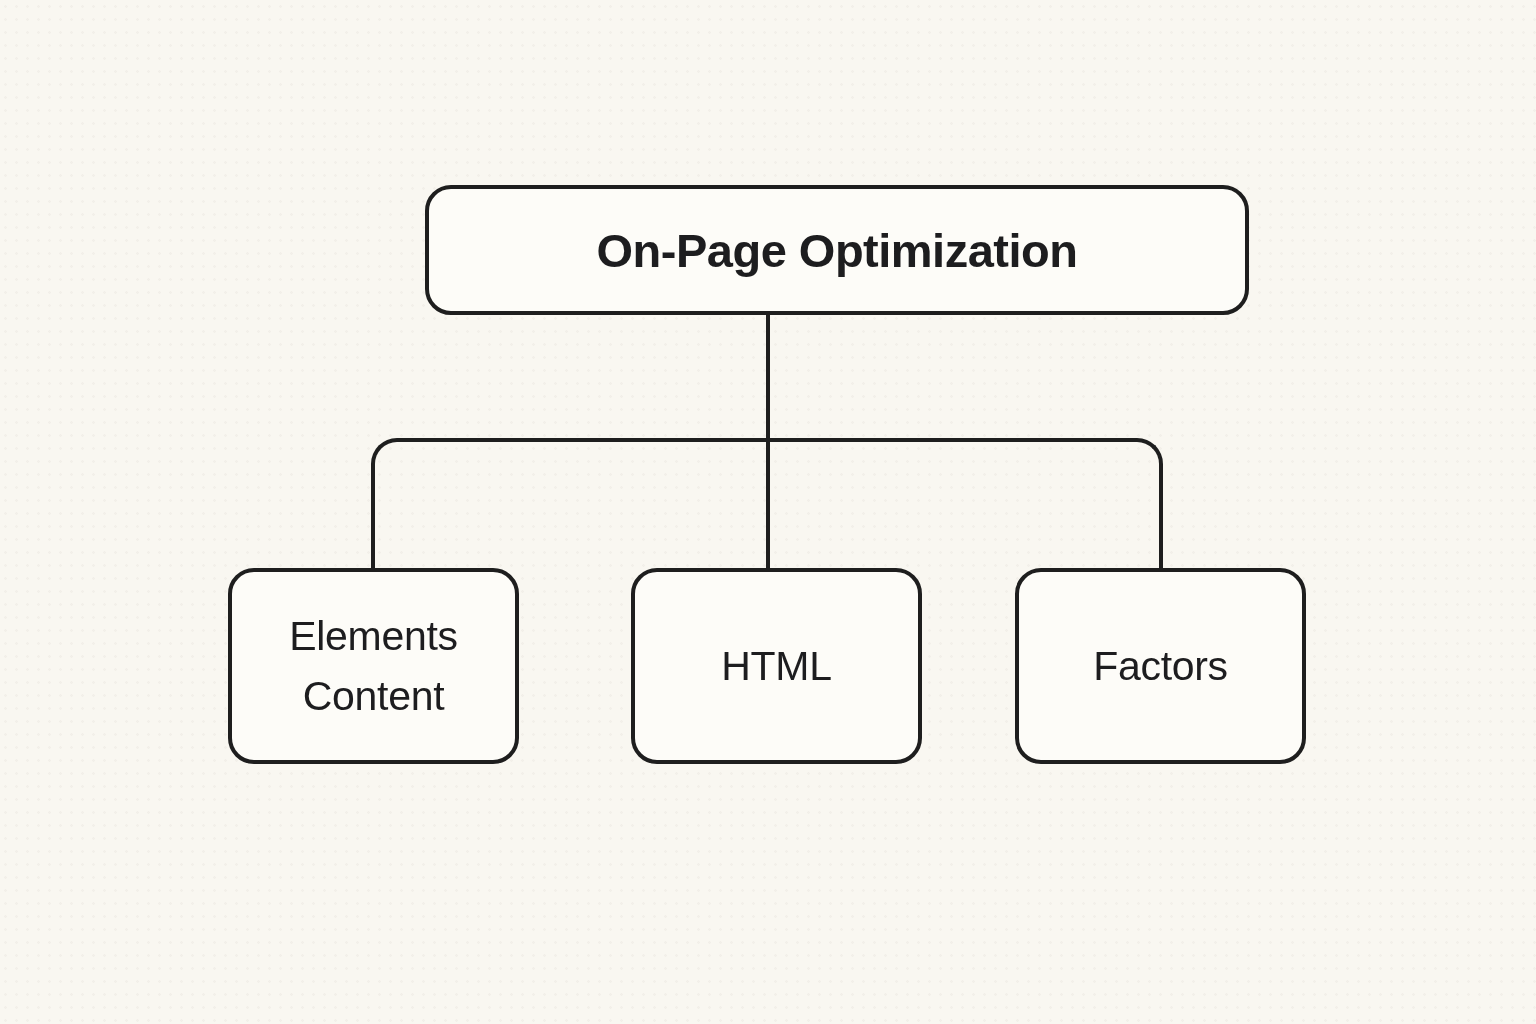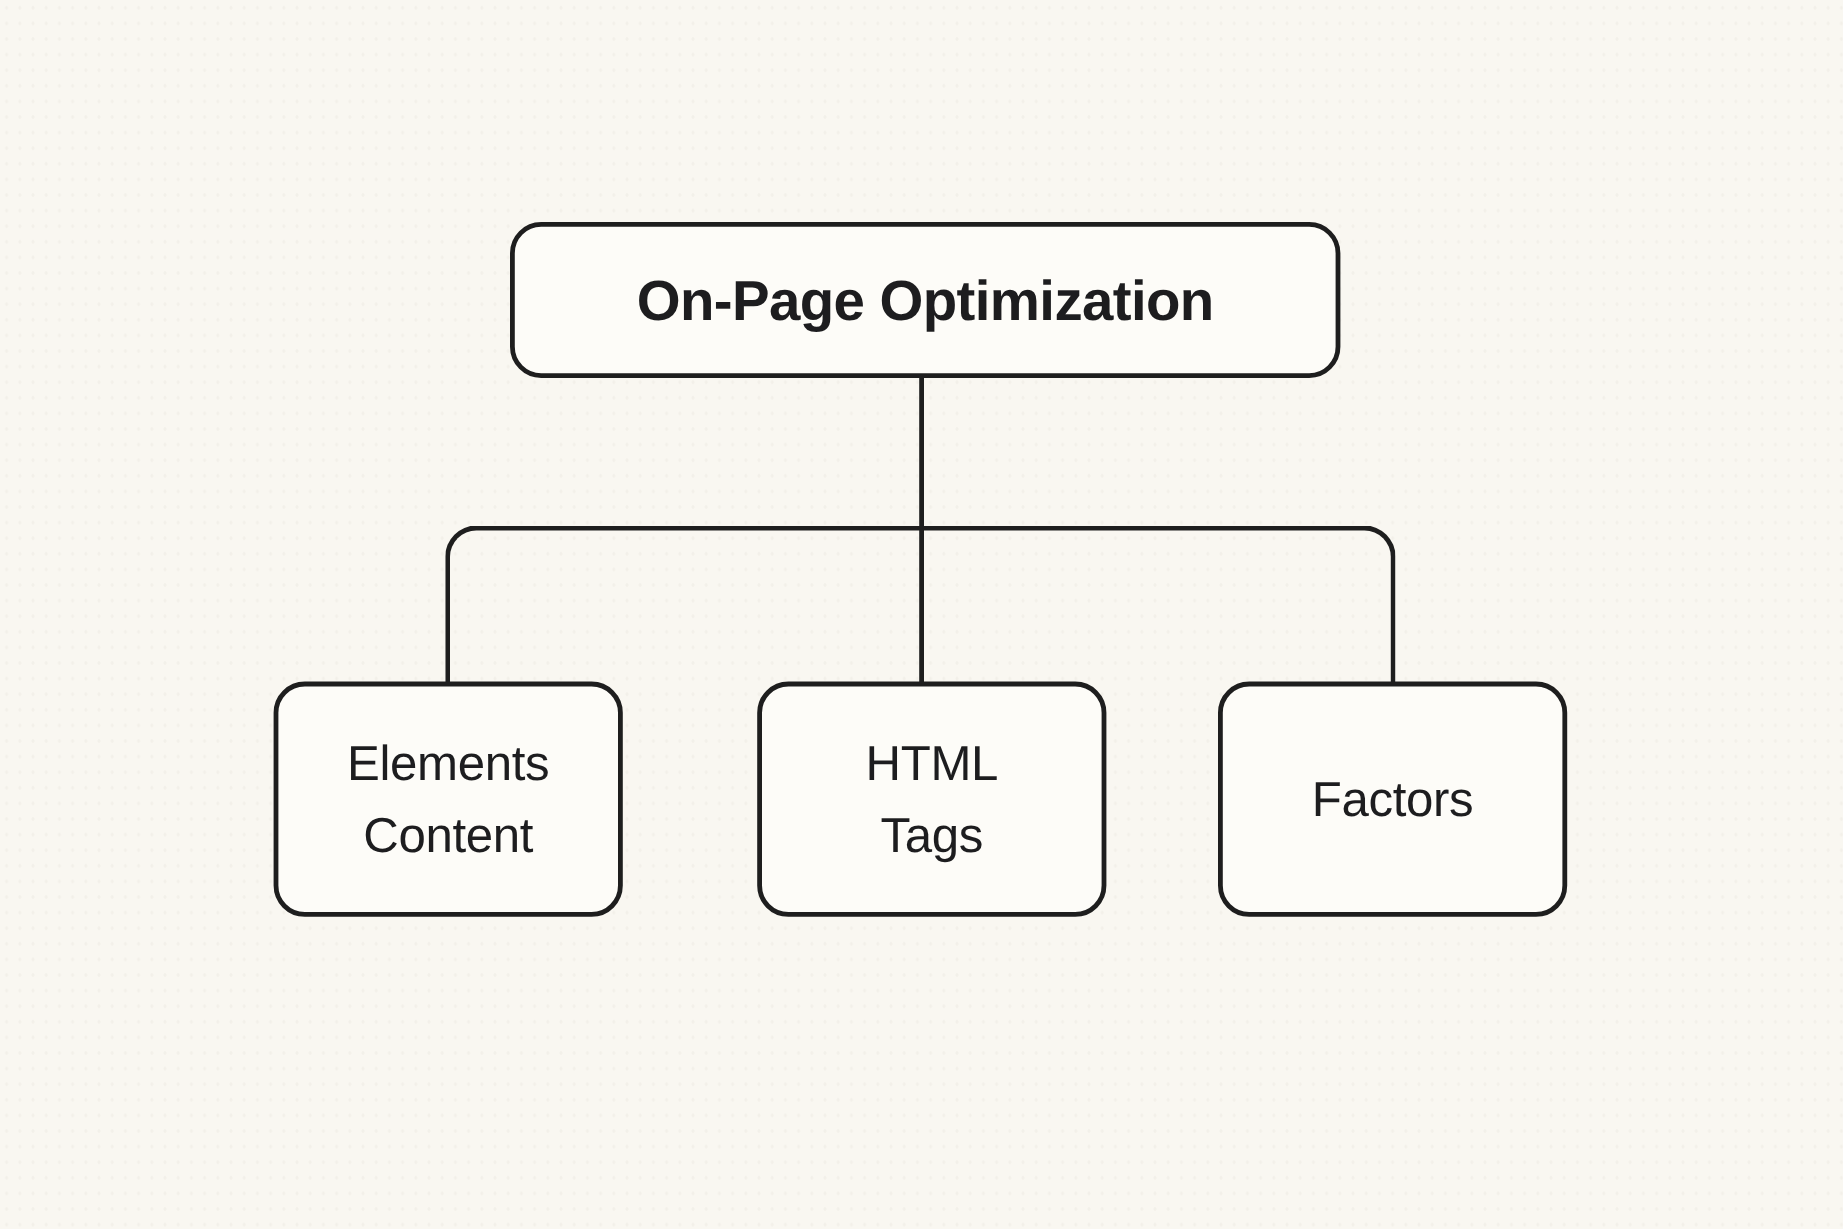--- a/index.html
+++ b/index.html
@@ -33,21 +33,21 @@
     position:absolute;
     background:var(--box-fill);
     border:4px solid var(--stroke);
     display:flex;
     align-items:center;
     justify-content:center;
     text-align:center;
     z-index:2;
   }
   .node.root{
-    left:425px;top:185px;width:692px;height:130px;
+    left:425px;top:185px;width:824px;height:130px;
     border-radius:26px;
   }
   .root-label{
     font-size:47px;
     font-weight:700;
     letter-spacing:-0.5px;
     white-space:nowrap;
   }
   .node.child{
     top:568px;width:291px;height:196px;
@@ -95,21 +95,20 @@
   <div class="node child child-0">
     <div class="child-label">
       <span>Elements</span>
       <span>Content</span>
     </div>
   </div>
 
   <div class="node child child-1">
     <div class="child-label">
       <span>HTML</span>
-      <span>Tags</span>
     </div>
   </div>
 
   <div class="node child child-2">
     <div class="child-label">
       <span>Factors</span>
     </div>
   </div>
 
 </div>

